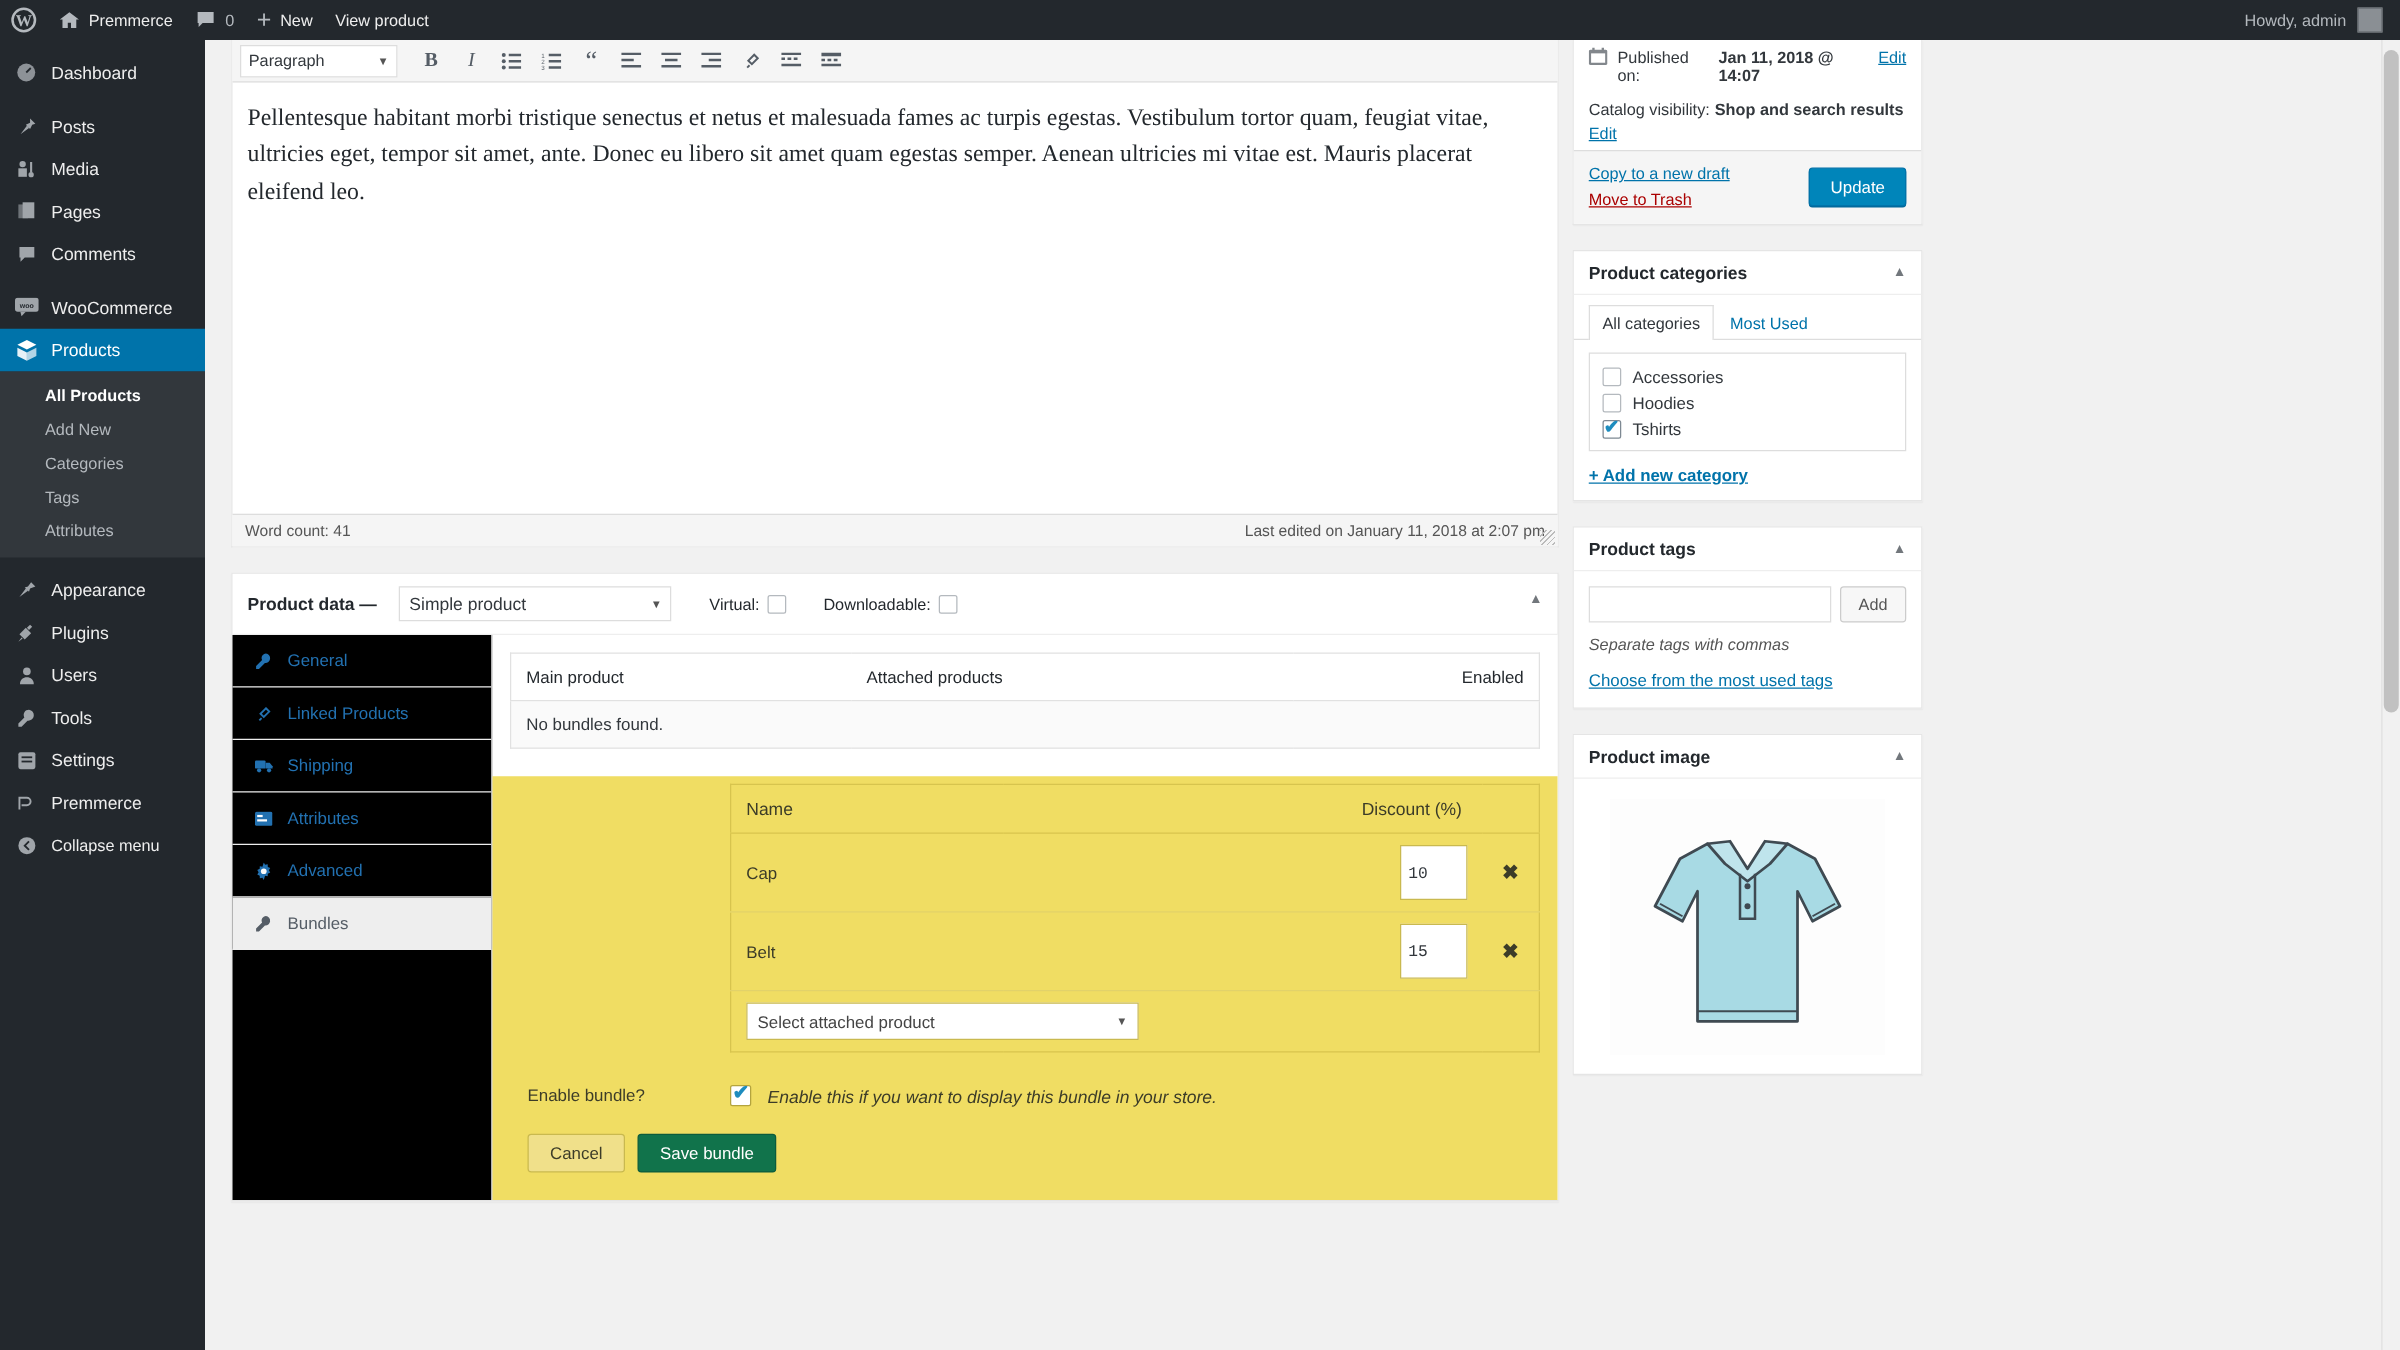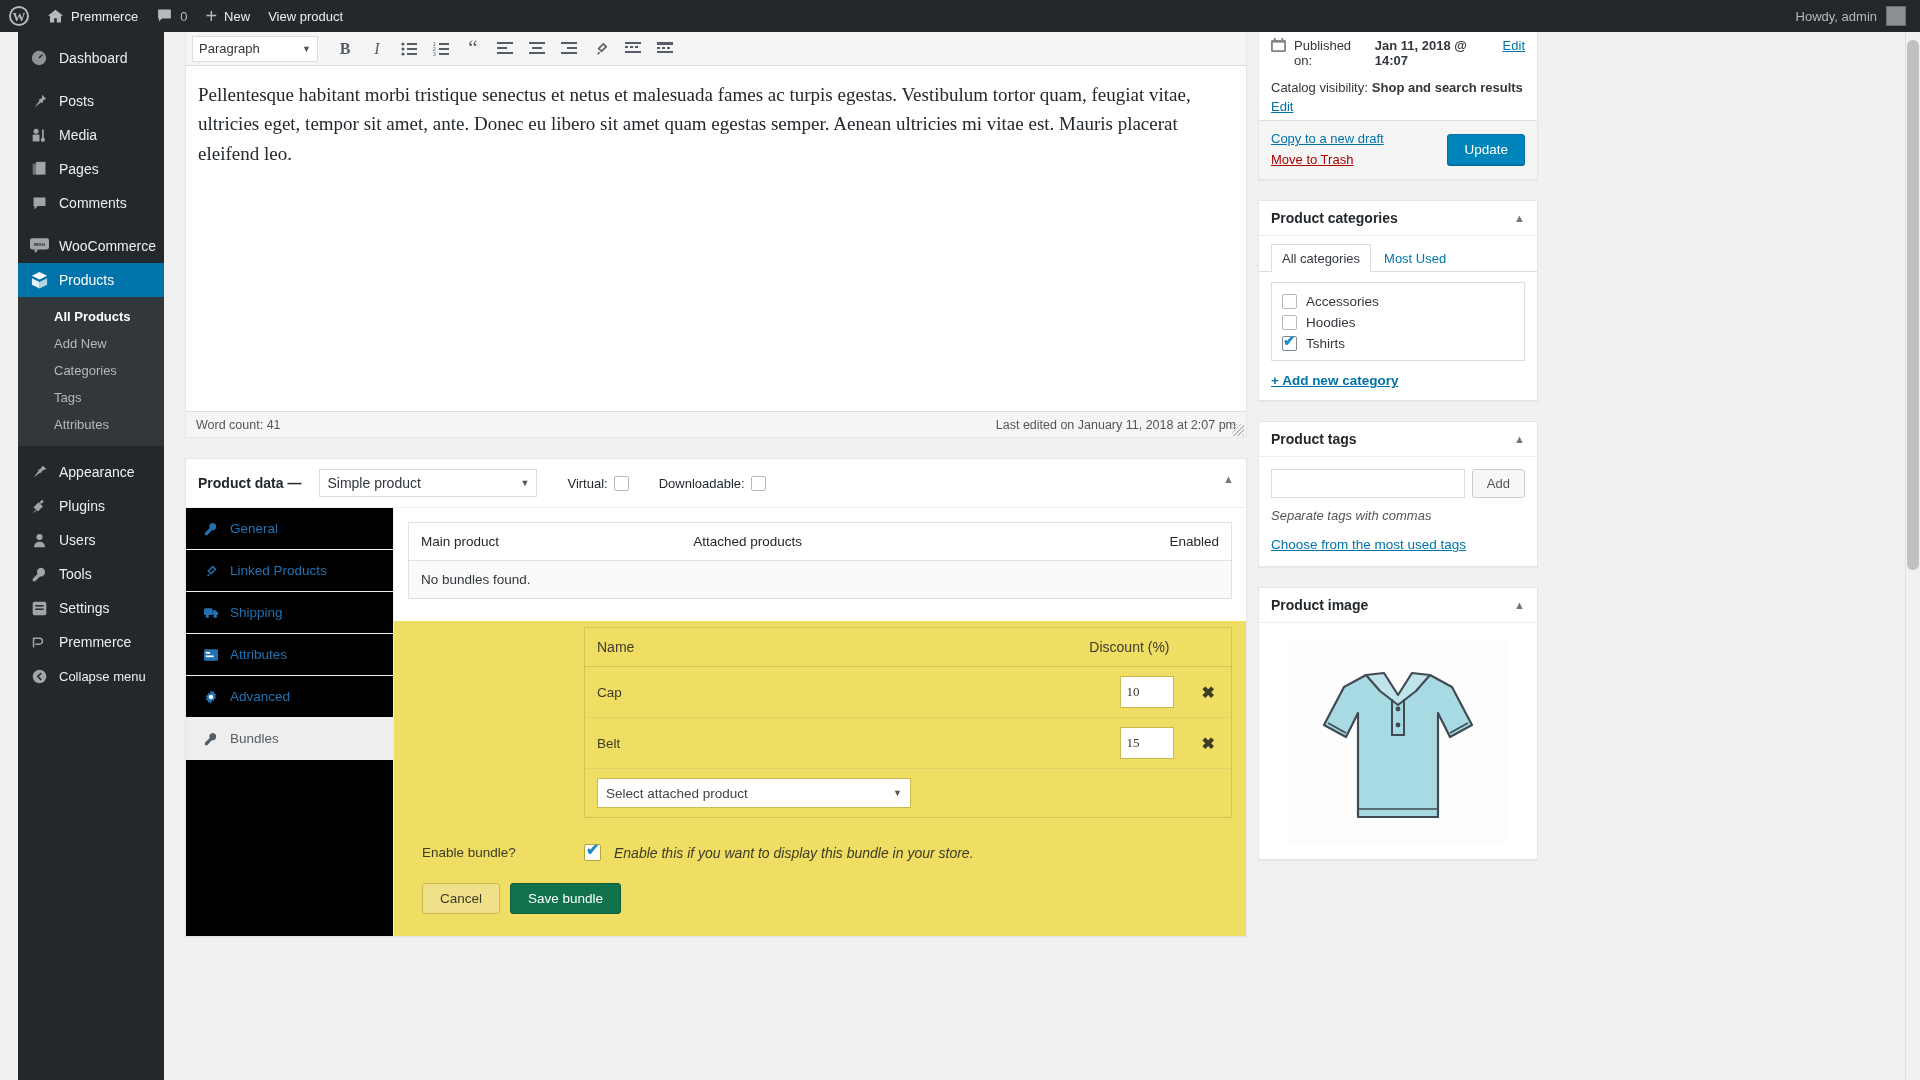--- a/index.html
+++ b/index.html
@@ -39,21 +39,21 @@
     margin-left: auto; display: flex; align-items: center;
     gap: 9px; padding-right: 14px; color: #b4b9be;
   }
   .avatar-box {
     width: 20px; height: 20px; background: #8a8f94;
     border: 1px solid #6a6f74;
   }
 
   
   #adminmenu {
-    position: absolute; top: 32px; left: 18px; width: 164px; height: 1048px;
+    position: absolute; top: 32px; left: 0; width: 164px; height: 1048px;
     background: #23282d; color: #eee; font-size: 14px;
   }
   .menu-top {
     display: flex; align-items: center; gap: 10px;
     height: 34px; padding-left: 11px; color: #eee; cursor: pointer;
     position: relative;
   }
   .menu-top.current {
     background: #0073aa; color: #fff; font-weight: 400;
   }
@@ -214,23 +214,23 @@
     padding: 11px 12px; border-bottom: 1px solid #d7c44e; font-size: 14px;
   }
   .be-table th.r { text-align: right; padding-right: 16px; }
   .be-table th.x { width: 46px; }
   .be-table td {
     padding: 9px 12px; color: #3c3c28; border-bottom: 1px solid #e2d26a;
     vertical-align: middle;
   }
   .be-table tr:last-child td { border-bottom: none; }
   .disc-input {
-    width: 54px; height: 32px; border: 1px solid #c9b94f; background: #fff;
+    width: 54px; height: 44px; border: 1px solid #c9b94f; background: #fff;
     font-size: 13px; color: #32373c; padding: 0 6px; text-align:left;
-    font-family: Liberation Serif, serif;
+    font-family: Liberation Mono, monospace;
   }
   .td-disc { text-align: right; padding-right: 12px; }
   .x-btn {
     color: #23282d; font-size: 16px; font-weight: bold; cursor: pointer;
     text-align: center;
   }
   .attach-select {
     width: 314px; height: 30px; background: #fff; border: 1px solid #c9b94f;
     display: flex; align-items: center; justify-content: space-between;
     padding: 0 8px; font-size: 13.5px; color: #444; cursor: pointer;

